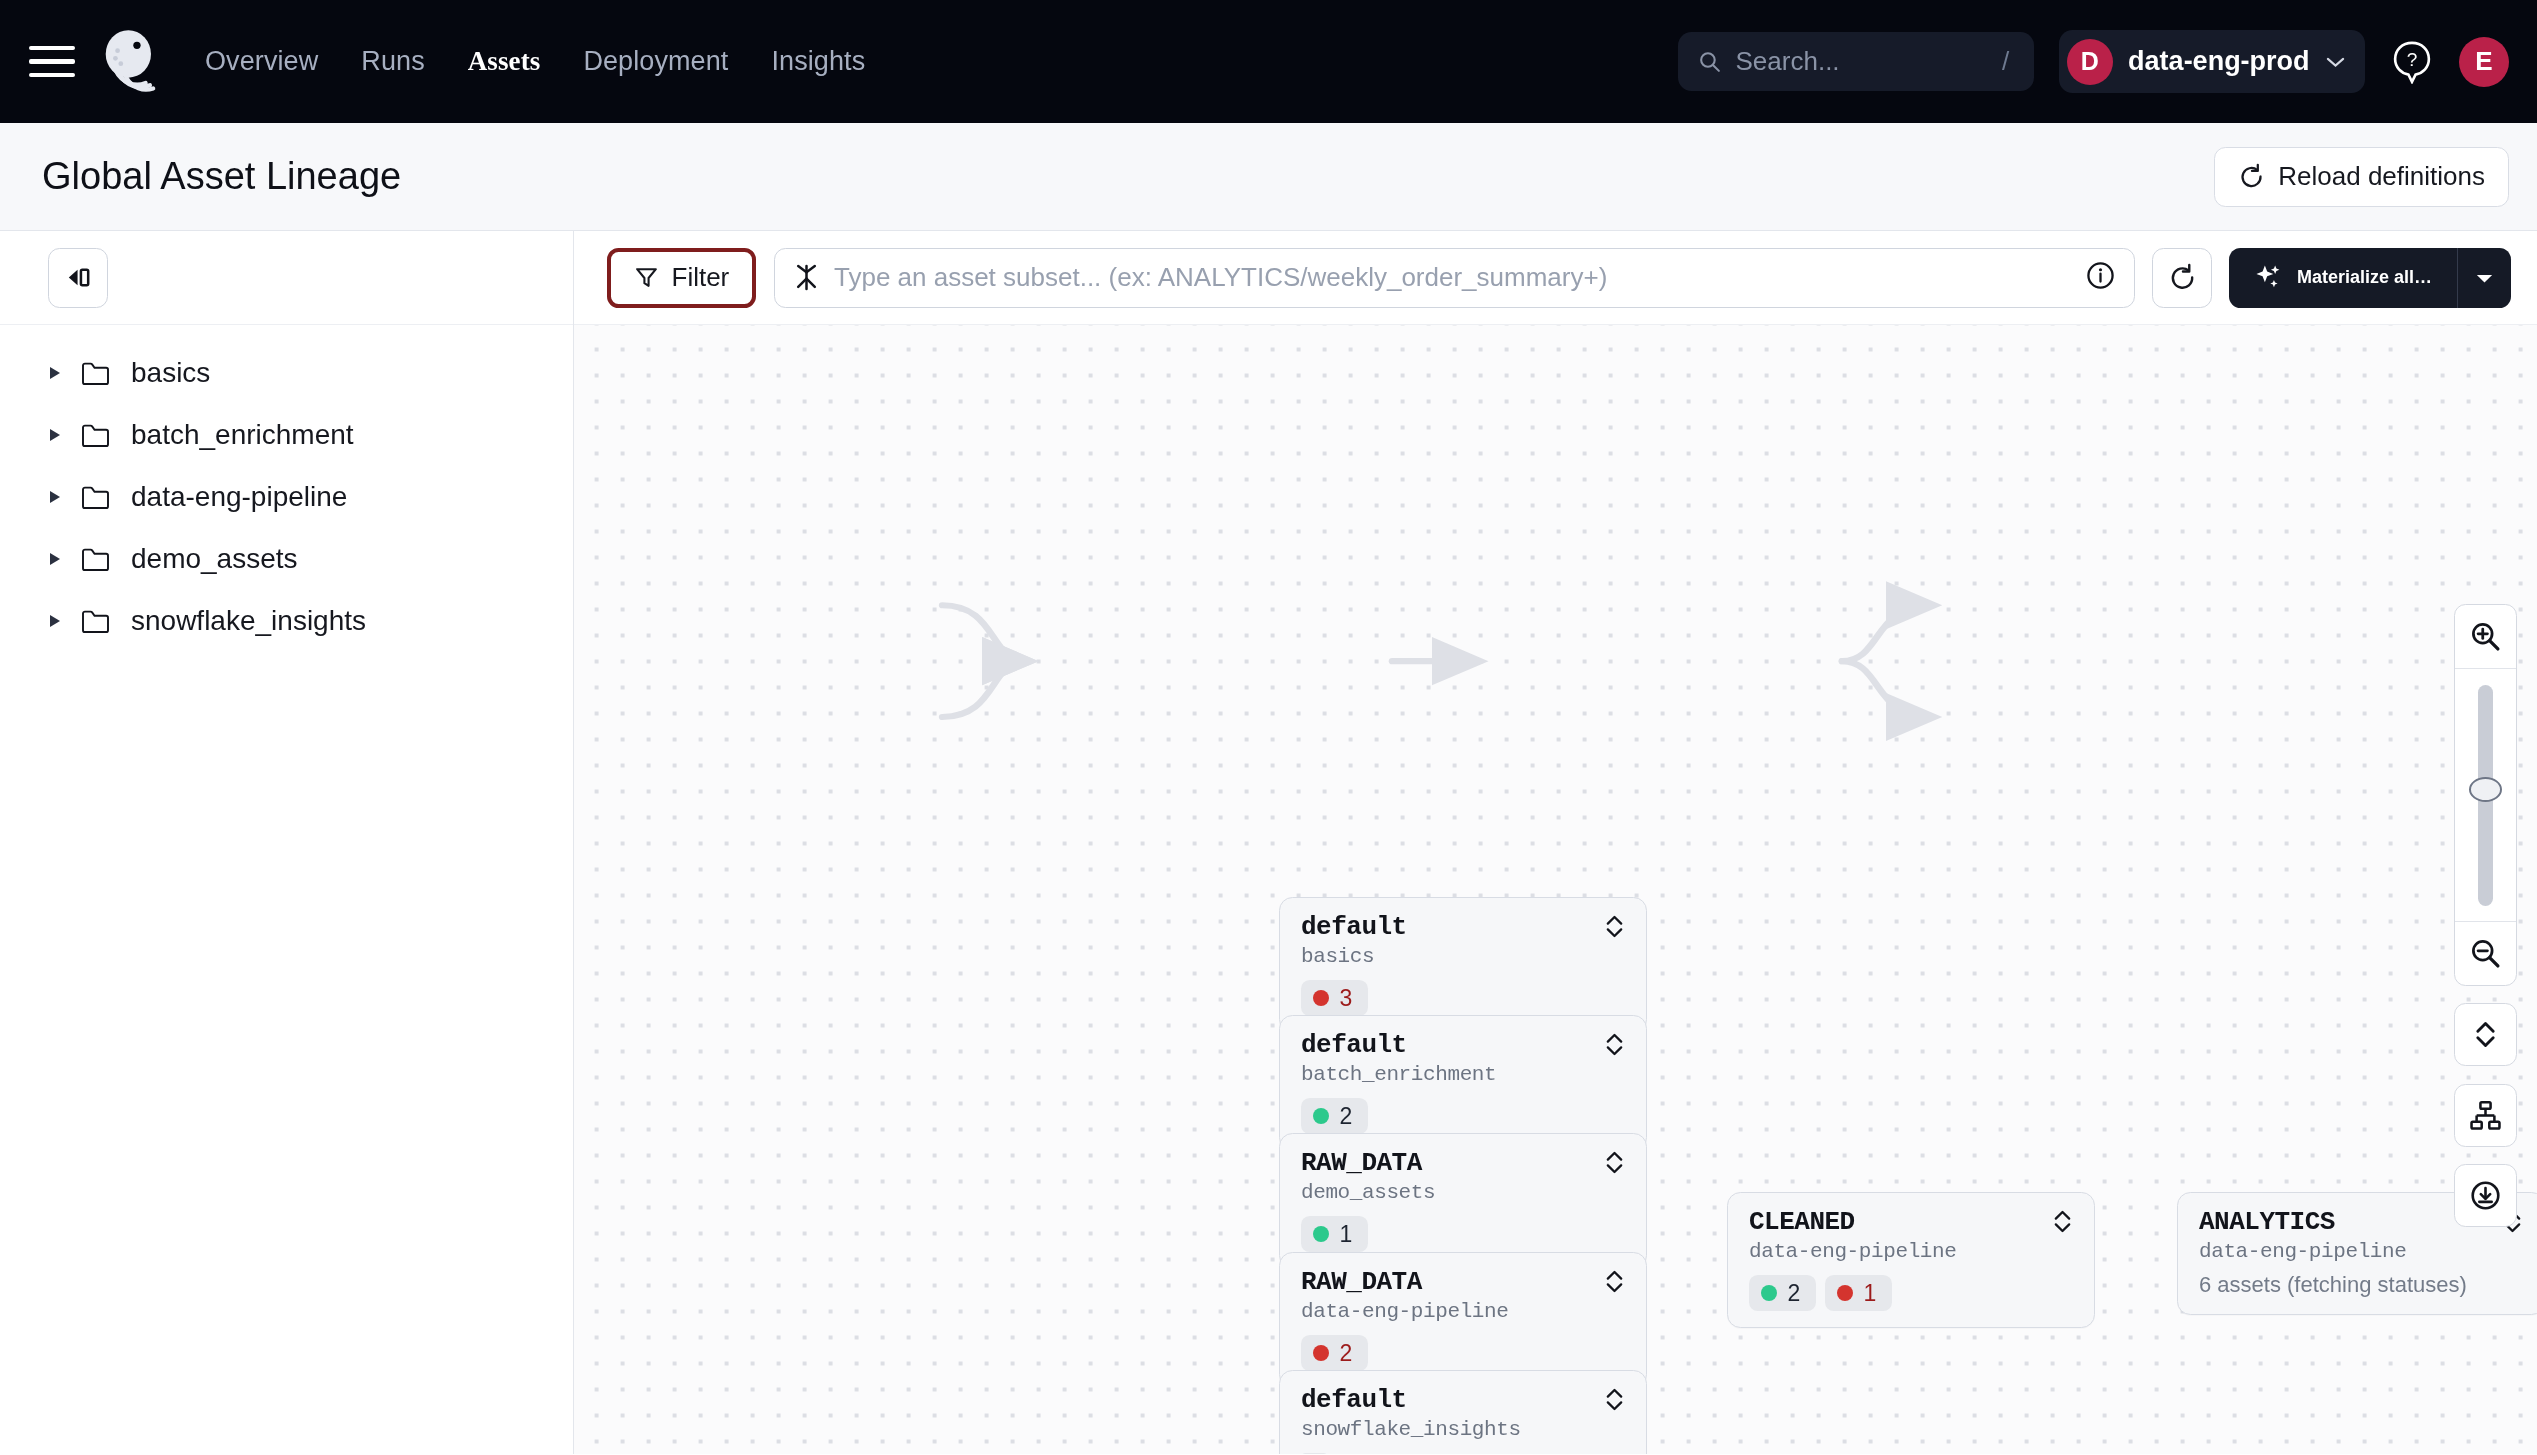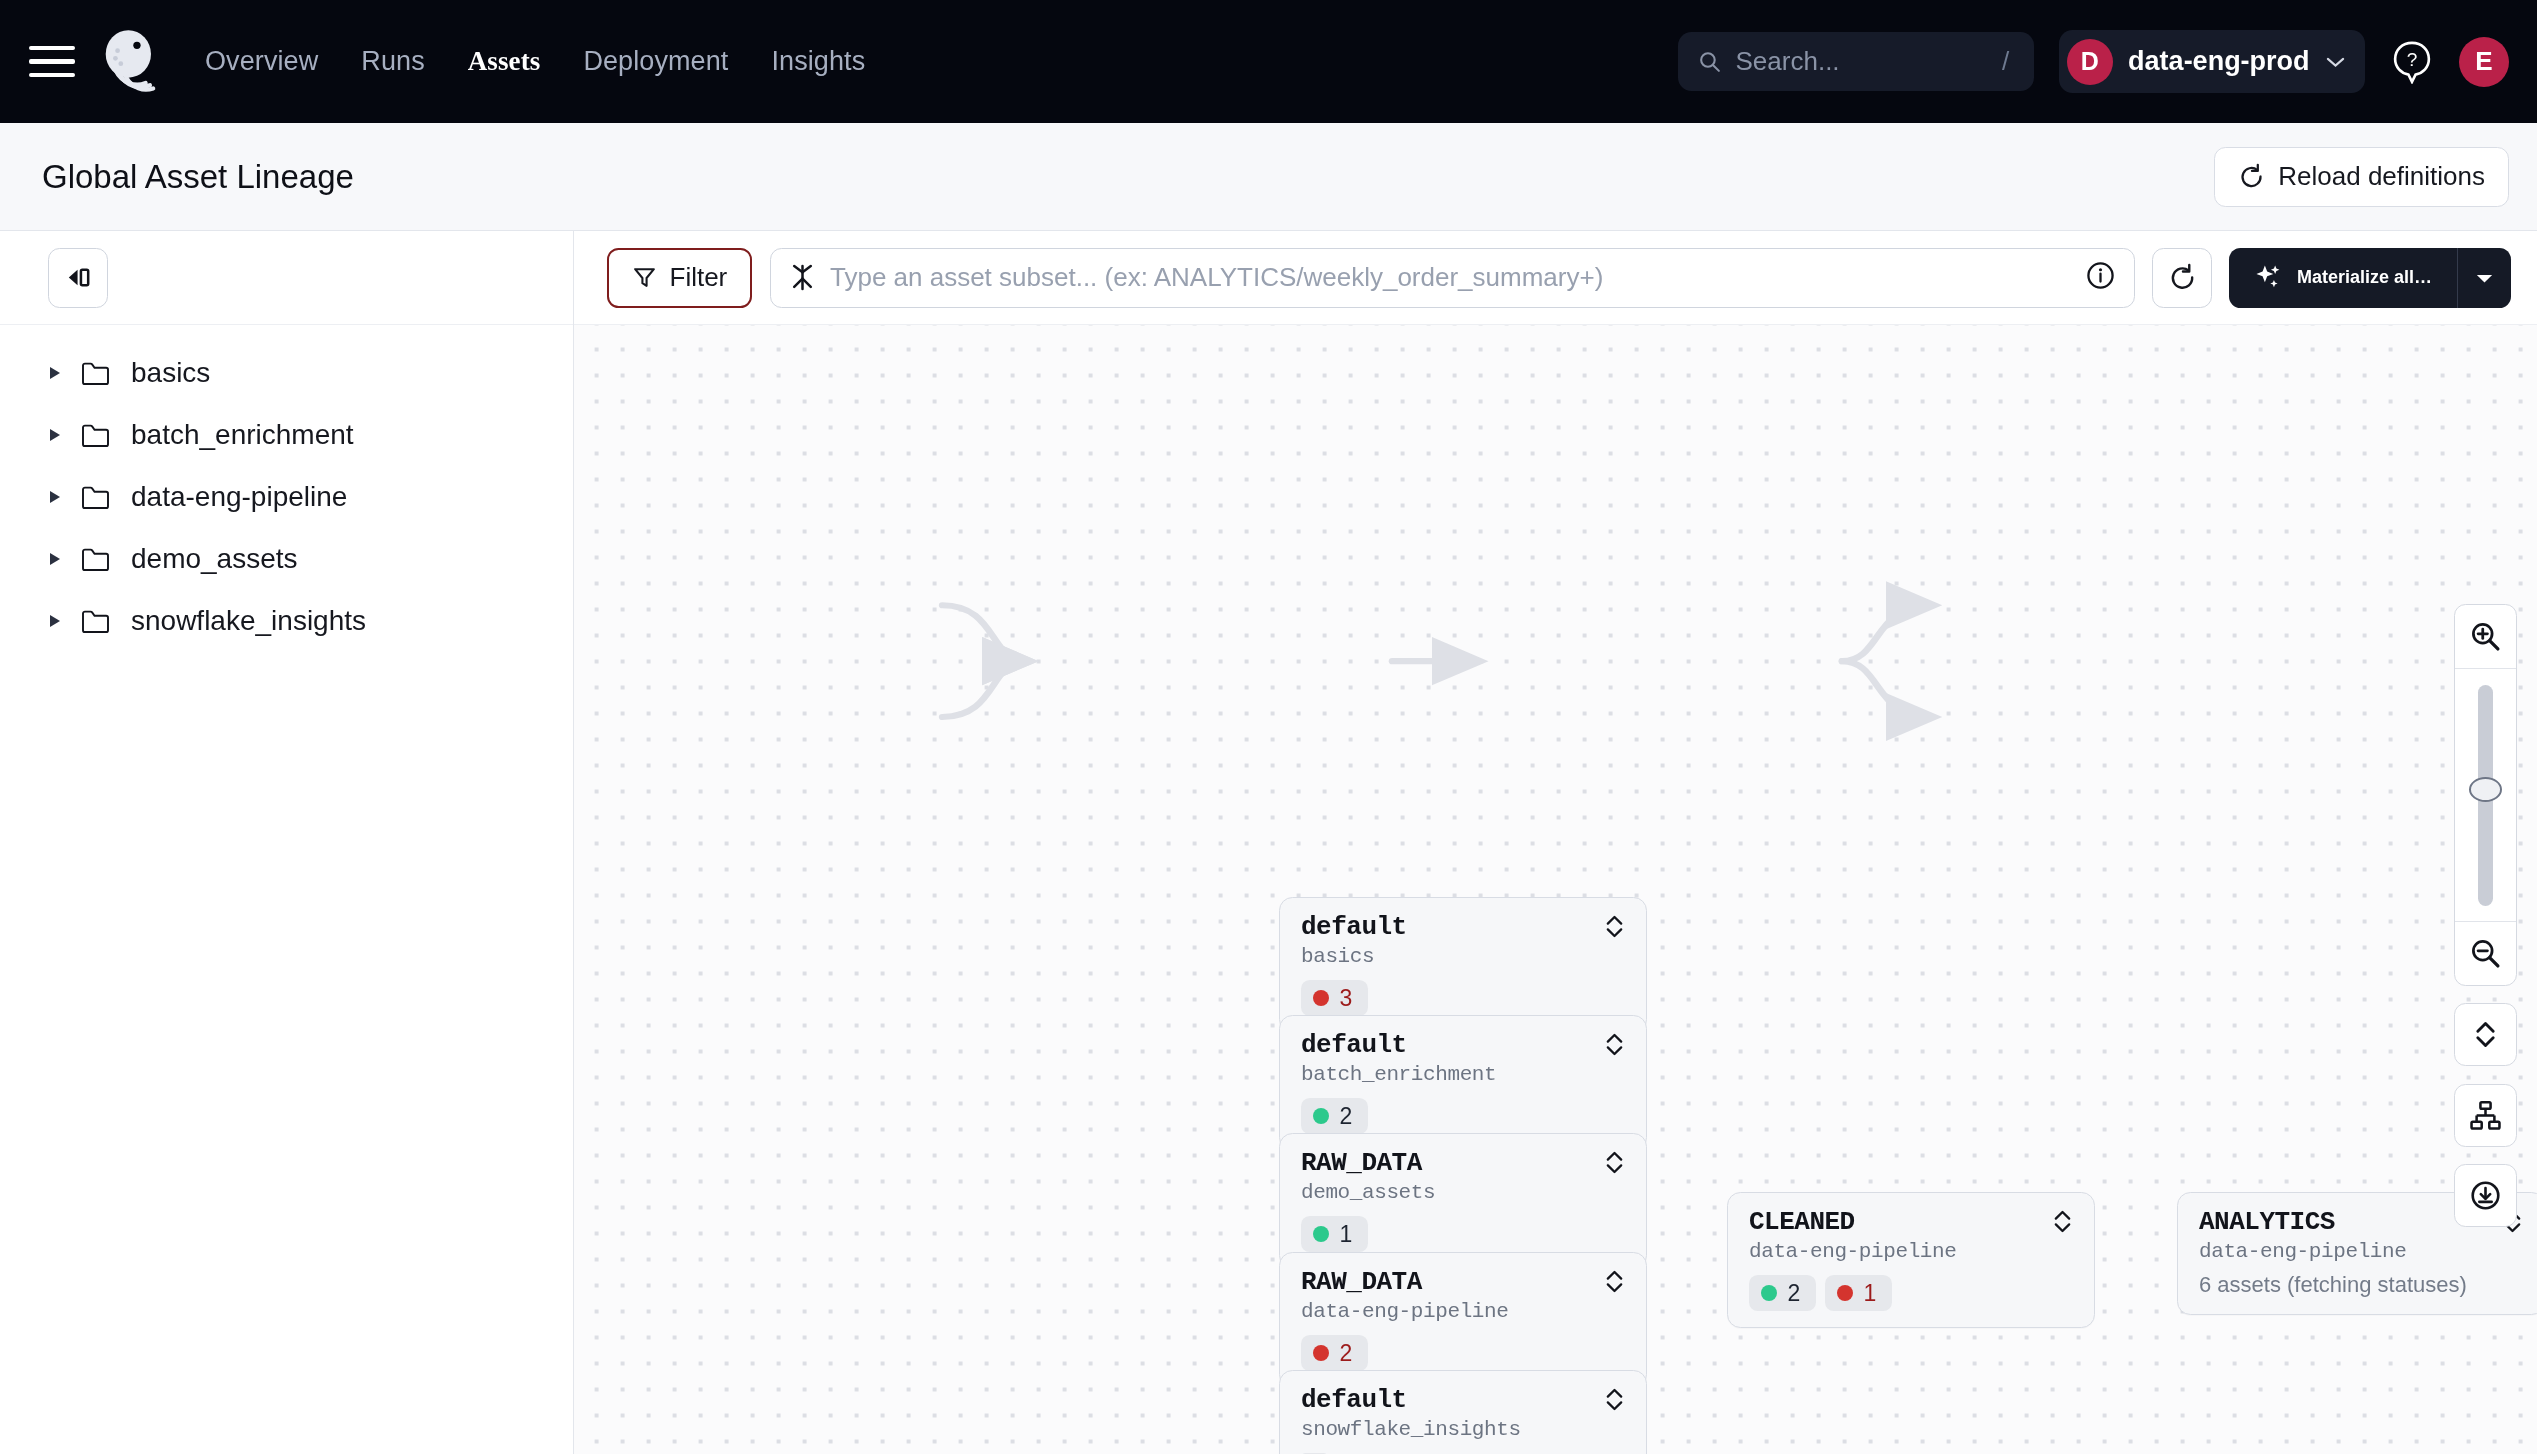--- a/index.html
+++ b/index.html
@@ -60,21 +60,21 @@
     display: flex; align-items: center; justify-content: center; cursor: pointer;
   }
 
   
   .pageheader {
     height: 108px; background: #F7F8FA;
     border-bottom: 1px solid #E3E6EC;
     display: flex; align-items: center; justify-content: space-between;
     padding: 0 29px 0 42px;
   }
-  .pagetitle { font-size: 33px; color: #0E1017; font-weight: 400; }
+  .pagetitle { font-size: 38px; color: #0E1017; font-weight: 400; }
   .reload-btn {
     height: 60px; border: 1px solid #D9DDE5; border-radius: 11.5px; background: #fff;
     display: flex; align-items: center; gap: 13.5px; padding: 0 23px; cursor: pointer;
     font-size: 26px; color: #16181F;
   }
 
   
   .body { display: flex; height: calc(1455px - 123px - 109px); }
 
   
@@ -110,21 +110,21 @@
   }
   .tree-label { font-size: 28px; color: #16181F; }
 
   
   .graphpane { flex: 1; display: flex; flex-direction: column; min-width: 0; }
   .toolbar {
     height: 94px; background: #fff; border-bottom: 1px solid #EDEFF3;
     display: flex; align-items: center; gap: 17.3px; padding: 0 27px 0 33px;
   }
   .filter-btn {
-    height: 60px; border: 2px solid #7f1d1d; border-radius: 11.5px; background: #fff;
+    height: 60px; border: 4px solid #7f1d1d; border-radius: 11.5px; background: #fff;
     display: flex; align-items: center; gap: 12.5px; padding: 0 23px; cursor: pointer;
     font-size: 26px; color: #16181F;
   }
   .subset-input {
     flex: 1; height: 60px; border: 1px solid #D0D5DE; border-radius: 11.5px;
     background: #fff; display: flex; align-items: center; gap: 15.4px; padding: 0 19px;
     cursor: text; min-width: 0;
   }
   .subset-input .ph { color: #98A0AF; font-size: 26px; white-space: nowrap; overflow: hidden; }
   .subset-info { margin-left: auto; flex: 0 0 auto; }

